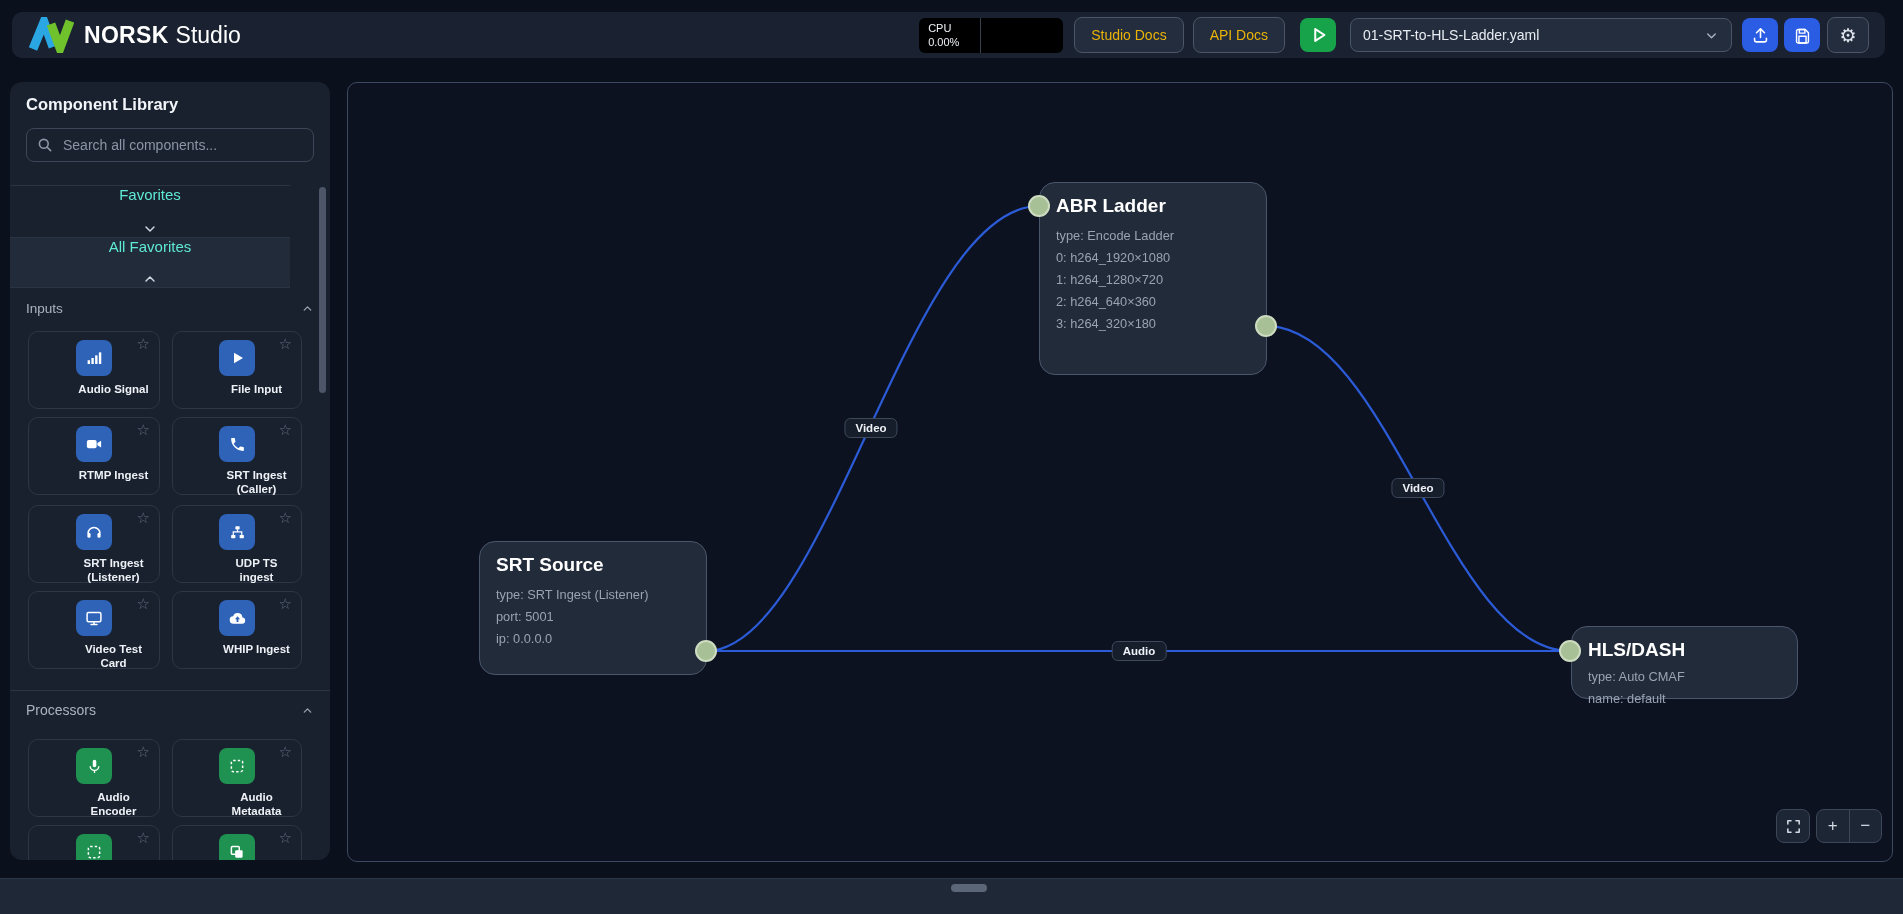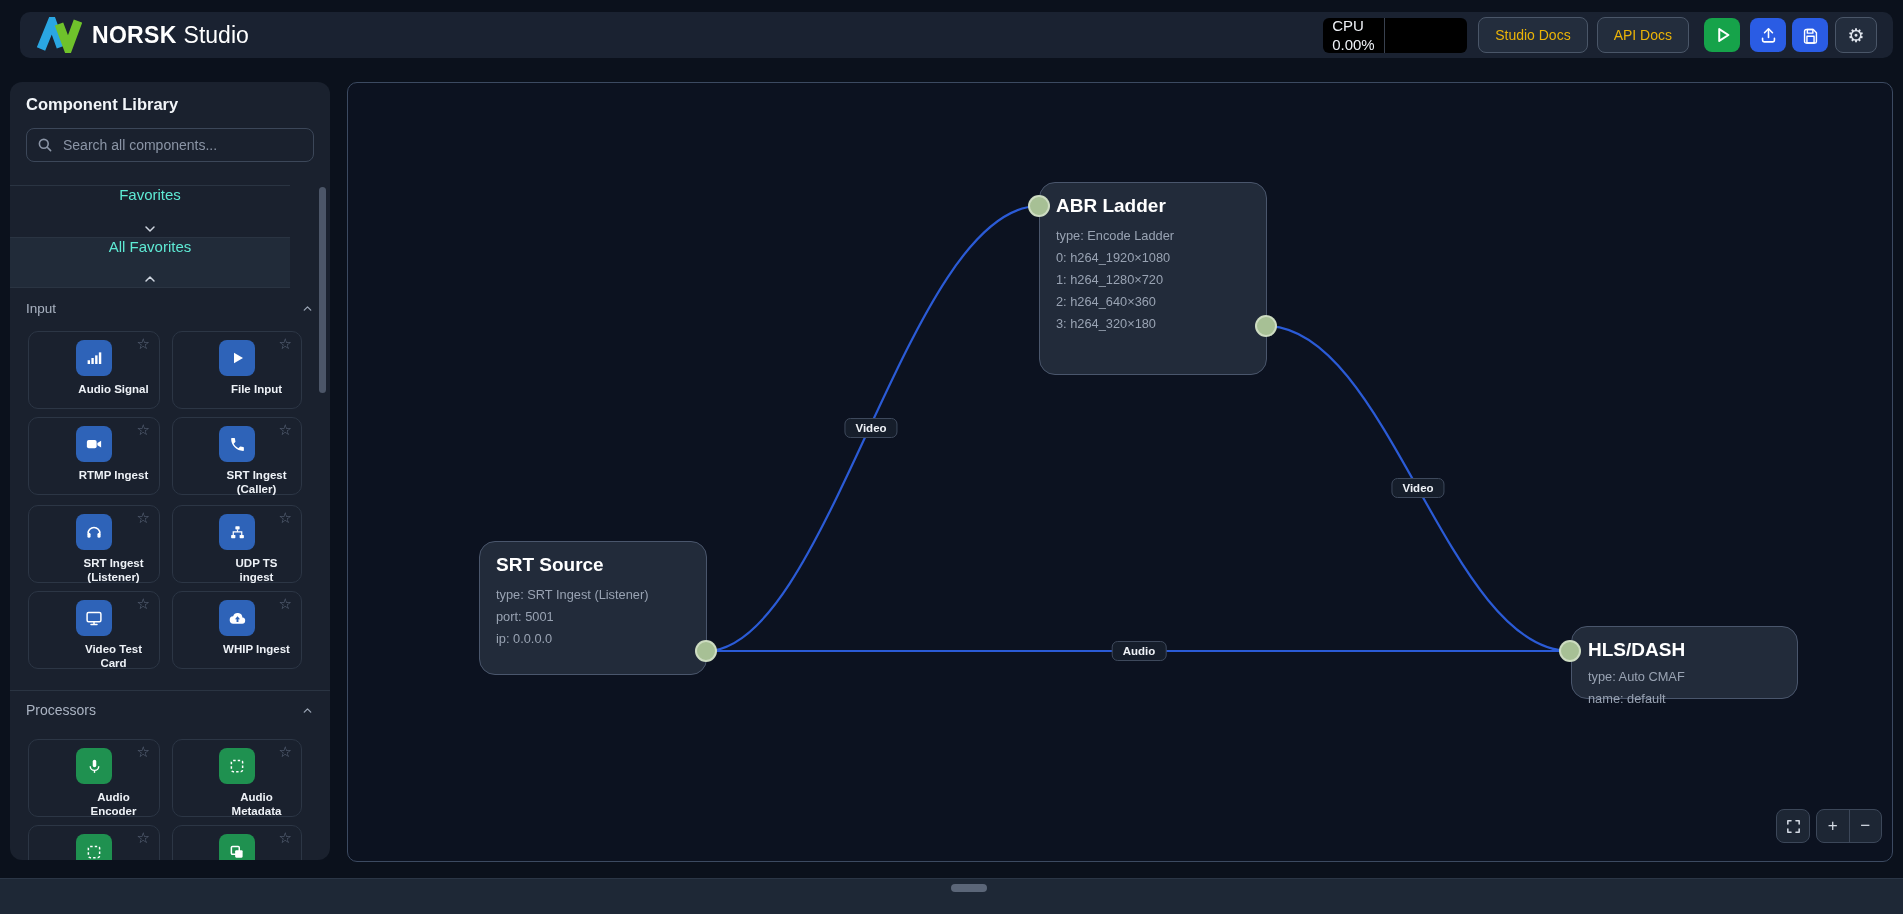--- a/index.html
+++ b/index.html
@@ -1,28 +1,28 @@
 <!DOCTYPE html>
 <html><head>
 <meta charset="utf-8">
 <style>
   html,body{margin:0;padding:0;background:#0b111c;font-family:"Liberation Sans",sans-serif;}
   .app{position:relative;width:1903px;height:914px;background:#0b111c;overflow:hidden;}
 
   
-  .topbar{position:absolute;left:20px;top:12px;width:1873px;height:46px;background:#1a2231;
+  .topbar{position:absolute;left:12px;top:12px;width:1873px;height:46px;background:#1a2231;
           border-radius:10px;display:flex;align-items:center;padding:4px 16px;box-sizing:border-box;}
   .brand{display:flex;align-items:center;gap:10px;}
   .brand-text{color:#ffffff;font-size:23px;white-space:nowrap;}
   .brand-bold{font-weight:800;letter-spacing:.3px;}
   .brand-light{font-weight:400;margin-left:7px;}
   .topbar-right{margin-left:auto;display:flex;align-items:center;}
   .cpu{width:144px;height:35px;background:#000;border-radius:6px;display:flex;align-items:stretch;margin-right:11px;}
   .cpu-text{width:62px;border-right:1px solid #39414f;display:flex;flex-direction:column;justify-content:center;
-            padding-left:9px;box-sizing:border-box;color:#eef1f6;font-size:15px;line-height:1.3;}
+            padding-left:9px;box-sizing:border-box;color:#eef1f6;font-size:11px;line-height:1.3;}
   .tb-btn{height:34px;padding:0 16px;background:#232d3d;border:1px solid #4a5668;border-radius:8px;
           color:#eab308;font-size:14px;display:flex;align-items:center;margin-right:9px;cursor:pointer;}
   .play-btn{width:36px;height:34px;background:#16a34a;border:none;border-radius:8px;margin-left:15px;
             display:flex;align-items:center;justify-content:center;cursor:pointer;}
   .file-select{margin-left:14px;width:382px;height:34px;background:#232d3d;border:1px solid #4a5668;border-radius:8px;
                display:flex;align-items:center;justify-content:space-between;padding:0 12px;box-sizing:border-box;
                color:#e8ecf2;font-size:14px;cursor:pointer;}
   .icon-btn-blue{width:36px;height:34px;background:#2a5ce4;border:none;border-radius:8px;margin-left:10px;
                  display:flex;align-items:center;justify-content:center;cursor:pointer;}
   .icon-btn-dark{width:40px;height:34px;background:#232d3d;border:1px solid #4a5668;border-radius:8px;margin-left:7px;
@@ -100,20 +100,26 @@
 
       <div class="tb-btn">Studio Docs</div>
       <div class="tb-btn" style="margin-right:0">API Docs</div>
 
       <div class="play-btn">
         <svg width="22" height="22" viewBox="0 0 24 24">
           <polygon points="9,5.5 19,12 9,18.5" fill="none" stroke="#ffffff" stroke-width="2.2" stroke-linejoin="round"></polygon>
         </svg>
       </div>
 
+      <div class="file-select">
+        <span>01-SRT-to-HLS-Ladder.yaml</span>
+        <svg width="15" height="15" viewBox="0 0 24 24">
+          <polyline points="6,9.5 12,15.5 18,9.5" fill="none" stroke="#aab3c2" stroke-width="2.2" stroke-linecap="round" stroke-linejoin="round"></polyline>
+        </svg>
+      </div>
 
       <div class="icon-btn-blue">
         <svg width="19" height="19" viewBox="0 0 24 24">
           <g fill="none" stroke="#ffffff" stroke-width="2" stroke-linecap="round" stroke-linejoin="round">
             <line x1="12" y1="14.5" x2="12" y2="4"></line>
             <polyline points="7,8.5 12,3.5 17,8.5"></polyline>
             <path d="M4.5 15.5v2.5a2 2 0 0 0 2 2h11a2 2 0 0 0 2-2v-2.5"></path>
           </g>
         </svg>
       </div>
@@ -153,21 +159,21 @@
     </div>
 
     <div class="sec-row row-all">
       <span>All Favorites</span>
       <svg width="16" height="16" viewBox="0 0 24 24">
         <polyline points="6,15 12,9 18,15" fill="none" stroke="#cfd6e0" stroke-width="2.2" stroke-linecap="round" stroke-linejoin="round"></polyline>
       </svg>
     </div>
 
     <div class="subsec" style="top:214px;height:24px">
-      <span>Input</span>
+      <span>Inputs</span>
       <svg width="13" height="13" viewBox="0 0 24 24">
         <polyline points="6,15 12,9 18,15" fill="none" stroke="#9aa4b4" stroke-width="2.4" stroke-linecap="round" stroke-linejoin="round"></polyline>
       </svg>
     </div>
 
     <div class="card" style="left:18px;top:249px">
       <span class="card-star">☆</span>
       <div class="tile tile-blue">
         <svg width="18" height="18" viewBox="0 0 24 24" fill="#fff">
           <rect x="3.5" y="15" width="3.2" height="5"></rect>

